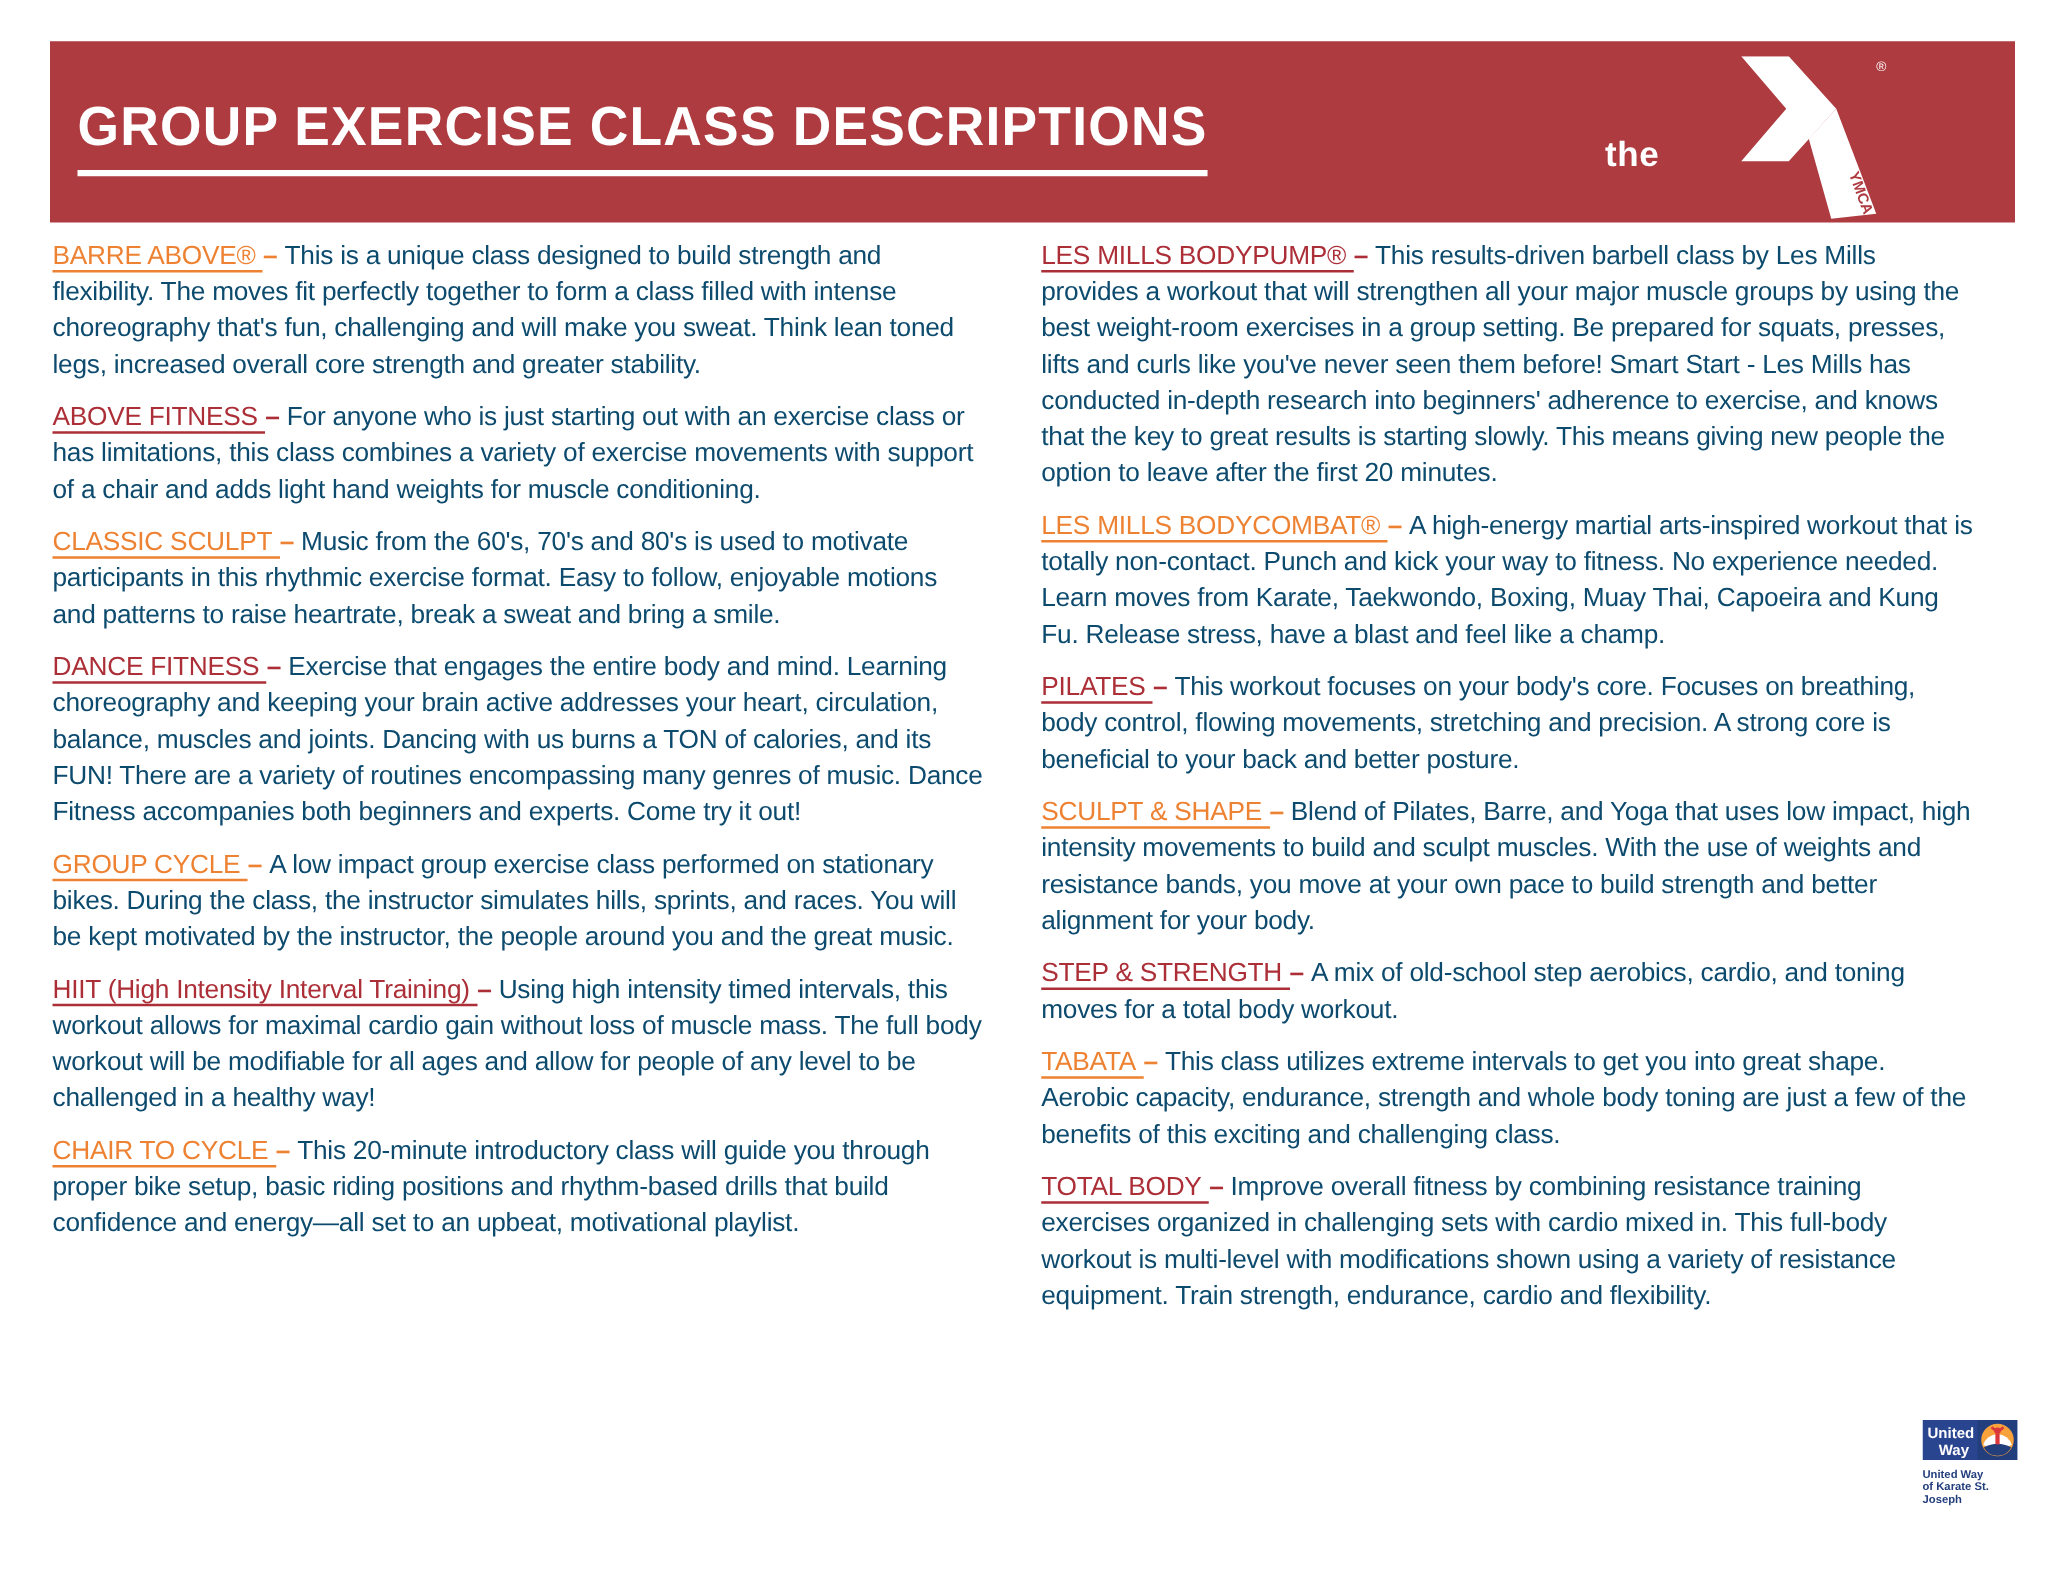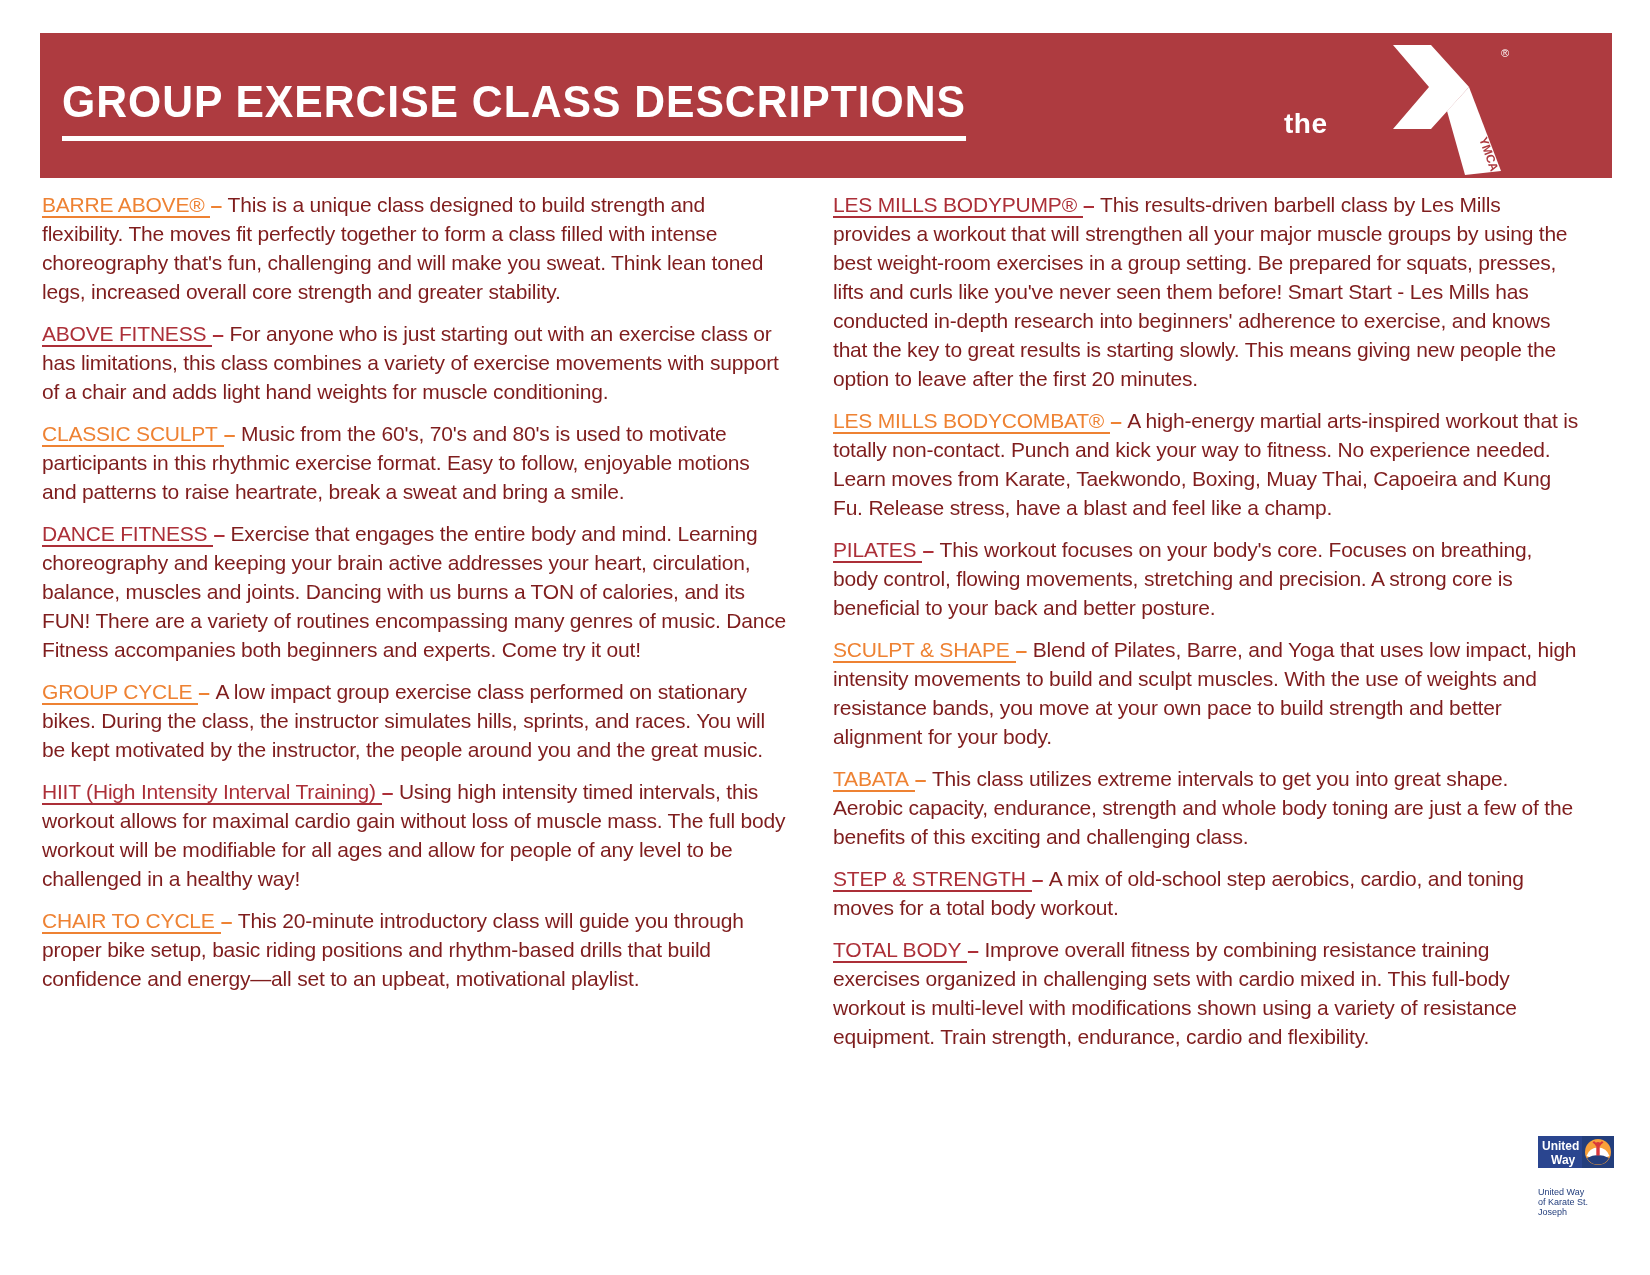--- a/index.html
+++ b/index.html
@@ -31,25 +31,25 @@
   .col{position:absolute;top:190px;width:746px;color:#1f1f1f;
        font-size:21px;line-height:29px;letter-spacing:-0.2px;}
   .col-left{left:42px;}
   .col-right{left:833px;}
   .entry{margin:0 0 13px 0;}
   .entry .head{
     font-weight:normal;border-bottom:2px solid currentColor;
     padding-right:6px;
   }
   .entry .dash{font-weight:bold;}
-  .entry .desc{color:#7f1d1d;}
+  .entry .desc{color:#0c4a6e;}
   
   .uw{position:absolute;left:1538px;top:1136px;width:78px;}
   .uw .caption{
-    margin-top:15px;color:#233E7C;font-weight:normal;font-size:9px;line-height:10px;
+    margin-top:1px;color:#233E7C;font-weight:bold;font-size:9px;line-height:10px;
   }
 </style>
 </head>
 <body>
 
 <div class="banner">
   <div class="page-title">GROUP EXERCISE CLASS DESCRIPTIONS</div>
 
   <div class="ylogo">
     <span class="the">the</span>
@@ -73,22 +73,22 @@
     <p class="entry"><span class="head" style="color: rgb(172, 47, 56);">DANCE FITNESS</span><span class="dash" style="color: rgb(172, 47, 56);">– </span><span class="desc">Exercise that engages the entire body and mind. Learning choreography and keeping your brain active addresses your heart, circulation, balance, muscles and joints. Dancing with us burns a TON of calories, and its FUN! There are a variety of routines encompassing many genres of music. Dance Fitness accompanies both beginners and experts. Come try it out!</span></p>
     <p class="entry"><span class="head" style="color: rgb(238, 130, 51);">GROUP CYCLE</span><span class="dash" style="color: rgb(238, 130, 51);">– </span><span class="desc">A low impact group exercise class performed on stationary bikes. During the class, the instructor simulates hills, sprints, and races. You will be kept motivated by the instructor, the people around you and the great music.</span></p>
     <p class="entry"><span class="head" style="color: rgb(172, 47, 56);">HIIT (High Intensity Interval Training)</span><span class="dash" style="color: rgb(172, 47, 56);">– </span><span class="desc">Using high intensity timed intervals, this workout allows for maximal cardio gain without loss of muscle mass. The full body workout will be modifiable for all ages and allow for people of any level to be challenged in a healthy way!</span></p>
     <p class="entry"><span class="head" style="color: rgb(238, 130, 51);">CHAIR TO CYCLE</span><span class="dash" style="color: rgb(238, 130, 51);">– </span><span class="desc">This 20-minute introductory class will guide you through proper bike setup, basic riding positions and rhythm-based drills that build confidence and energy—all set to an upbeat, motivational playlist.</span></p>
   </div>
 <div class="col col-right" id="col-right">
     <p class="entry"><span class="head" style="color: rgb(172, 47, 56);">LES MILLS BODYPUMP®</span><span class="dash" style="color: rgb(172, 47, 56);">– </span><span class="desc">This results-driven barbell class by Les Mills provides a workout that will strengthen all your major muscle groups by using the best weight-room exercises in a group setting. Be prepared for squats, presses, lifts and curls like you've never seen them before! Smart Start - Les Mills has conducted in-depth research into beginners' adherence to exercise, and knows that the key to great results is starting slowly. This means giving new people the option to leave after the first 20 minutes.</span></p>
     <p class="entry"><span class="head" style="color: rgb(238, 130, 51);">LES MILLS BODYCOMBAT®</span><span class="dash" style="color: rgb(238, 130, 51);">– </span><span class="desc">A high-energy martial arts-inspired workout that is totally non-contact. Punch and kick your way to fitness. No experience needed. Learn moves from Karate, Taekwondo, Boxing, Muay Thai, Capoeira and Kung Fu. Release stress, have a blast and feel like a champ.</span></p>
     <p class="entry"><span class="head" style="color: rgb(172, 47, 56); margin-top: 18px;">PILATES</span><span class="dash" style="color: rgb(172, 47, 56);">– </span><span class="desc">This workout focuses on your body's core. Focuses on breathing, body control, flowing movements, stretching and precision. A strong core is beneficial to your back and better posture.</span></p>
     <p class="entry"><span class="head" style="color: rgb(238, 130, 51);">SCULPT &amp; SHAPE</span><span class="dash" style="color: rgb(238, 130, 51);">– </span><span class="desc">Blend of Pilates, Barre, and Yoga that uses low impact, high intensity movements to build and sculpt muscles. With the use of weights and resistance bands, you move at your own pace to build strength and better alignment for your body.</span></p>
+    <p class="entry"><span class="head" style="color: rgb(172, 47, 56);">STEP &amp; STRENGTH</span><span class="dash" style="color: rgb(172, 47, 56);">– </span><span class="desc">A mix of old-school step aerobics, cardio, and toning moves for a total body workout.</span></p>
     <p class="entry"><span class="head" style="color: rgb(238, 130, 51);">TABATA</span><span class="dash" style="color: rgb(238, 130, 51);">– </span><span class="desc">This class utilizes extreme intervals to get you into great shape. Aerobic capacity, endurance, strength and whole body toning are just a few of the benefits of this exciting and challenging class.</span></p>
-    <p class="entry"><span class="head" style="color: rgb(172, 47, 56);">STEP &amp; STRENGTH</span><span class="dash" style="color: rgb(172, 47, 56);">– </span><span class="desc">A mix of old-school step aerobics, cardio, and toning moves for a total body workout.</span></p>
     <p class="entry"><span class="head" style="color: rgb(172, 47, 56);">TOTAL BODY</span><span class="dash" style="color: rgb(172, 47, 56);">– </span><span class="desc">Improve overall fitness by combining resistance training exercises organized in challenging sets with cardio mixed in. This full-body workout is multi-level with modifications shown using a variety of resistance equipment. Train strength, endurance, cardio and flexibility.</span></p>
   </div>
 
 <div class="uw">
   <svg width="76" height="32" viewBox="0 0 76 32">
     <rect x="0" y="0" width="76" height="32" fill="#2A458F"></rect>
     <rect x="44" y="0" width="32" height="32" fill="#233E7C"></rect>
     <text x="4" y="14" font-size="12" font-weight="bold" fill="#ffffff" font-family="Liberation Sans, sans-serif">United</text>
     <text x="13" y="28" font-size="12" font-weight="bold" fill="#ffffff" font-family="Liberation Sans, sans-serif">Way</text>
 

